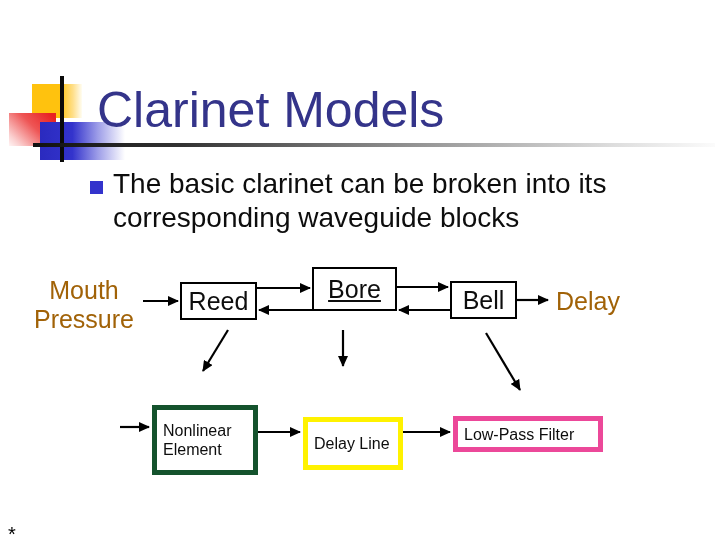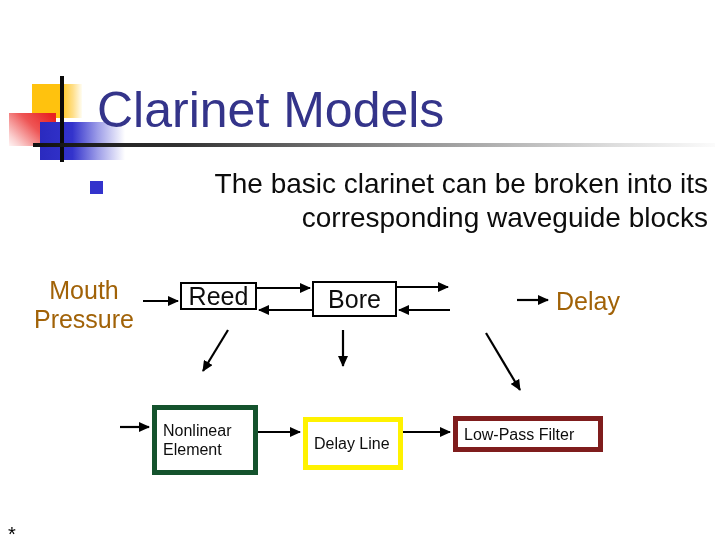--- a/index.html
+++ b/index.html
@@ -50,32 +50,32 @@
   
   .dg-label { position: absolute; font-size: 25px; color: #a16207; }
   .mouth-label { left: 25px; top: 276px; width: 118px; text-align: center; line-height: 29px; }
   .output-label { left: 556px; top: 287px; white-space: nowrap; }
 
   .dg-box {
     position: absolute; box-sizing: border-box; background: #ffffff;
     border: 2px solid #000000; display: flex; align-items: center; justify-content: center;
     font-size: 25px; color: #0d0d0d;
   }
-  .reed-box { left: 180px; top: 282px; width: 77px;  height: 28px; }
-  .bore-box { left: 312px; top: 281px; width: 85px;  height: 36px; }
+  .reed-box { left: 180px; top: 282px; width: 77px;  height: 38px; }
+  .bore-box { left: 312px; top: 267px; width: 85px;  height: 44px; text-decoration: underline; }
   .bell-box { left: 450px; top: 281px; width: 67px;  height: 38px; }
 
   .dg-box2 {
     position: absolute; box-sizing: border-box; background: #ffffff;
     display: flex; flex-direction: column; justify-content: center;
     font-size: 16px; line-height: 19px; color: #0d0d0d; padding-left: 6px;
   }
   .nl-box  { left: 152px; top: 405px; width: 106px; height: 70px; border: 5px solid #14532d; justify-content: center; }
   .dl-box  { left: 303px; top: 417px; width: 100px; height: 53px; border: 5px solid #FFF200; }
-  .lpf-box { left: 453px; top: 416px; width: 150px; height: 36px; border: 5px solid #7f1d1d; }
+  .lpf-box { left: 453px; top: 416px; width: 150px; height: 36px; border: 5px solid #ec4899; }
 
   .arrow-layer {
     position: absolute; left: 0; top: 0; width: 720px; height: 540px;
     pointer-events: none;
   }
   .arrow-layer line { stroke: #000000; stroke-width: 2.2px; }
 
   .footnote {
     position: absolute; left: 8px; top: 523px;
     font-size: 20px; color: #000000;
@@ -88,30 +88,33 @@
 
   <div class="logo-yellow"></div>
   <div class="logo-red"></div>
   <div class="logo-blue"></div>
   <div class="logo-vline"></div>
   <div class="title-rule"></div>
 
   <h1 class="slide-title" style="margin:0;">Clarinet Models</h1>
 
   <span class="bullet-square"></span>
-  <p class="bullet-text" style="margin:0;text-align:right;">The basic clarinet can be broken into its corresponding waveguide blocks</p>
+  <p class="bullet-text" style="margin:0;">The basic clarinet can be broken into its corresponding waveguide blocks</p>
 
   <div class="dg-label mouth-label">Mouth Pressure</div>
   <div class="dg-label output-label">Delay</div>
 
   <div class="dg-box reed-box">
     <span>Reed</span>
   </div>
   <div class="dg-box bore-box">
     <span>Bore</span>
+  </div>
+  <div class="dg-box bell-box">
+    <span>Bell</span>
   </div>
 
   <div class="dg-box2 nl-box">
     <span>Nonlinear Element</span>
   </div>
   <div class="dg-box2 dl-box">
     <span>Delay Line</span>
   </div>
   <div class="dg-box2 lpf-box">
     <span>Low-Pass Filter</span>

